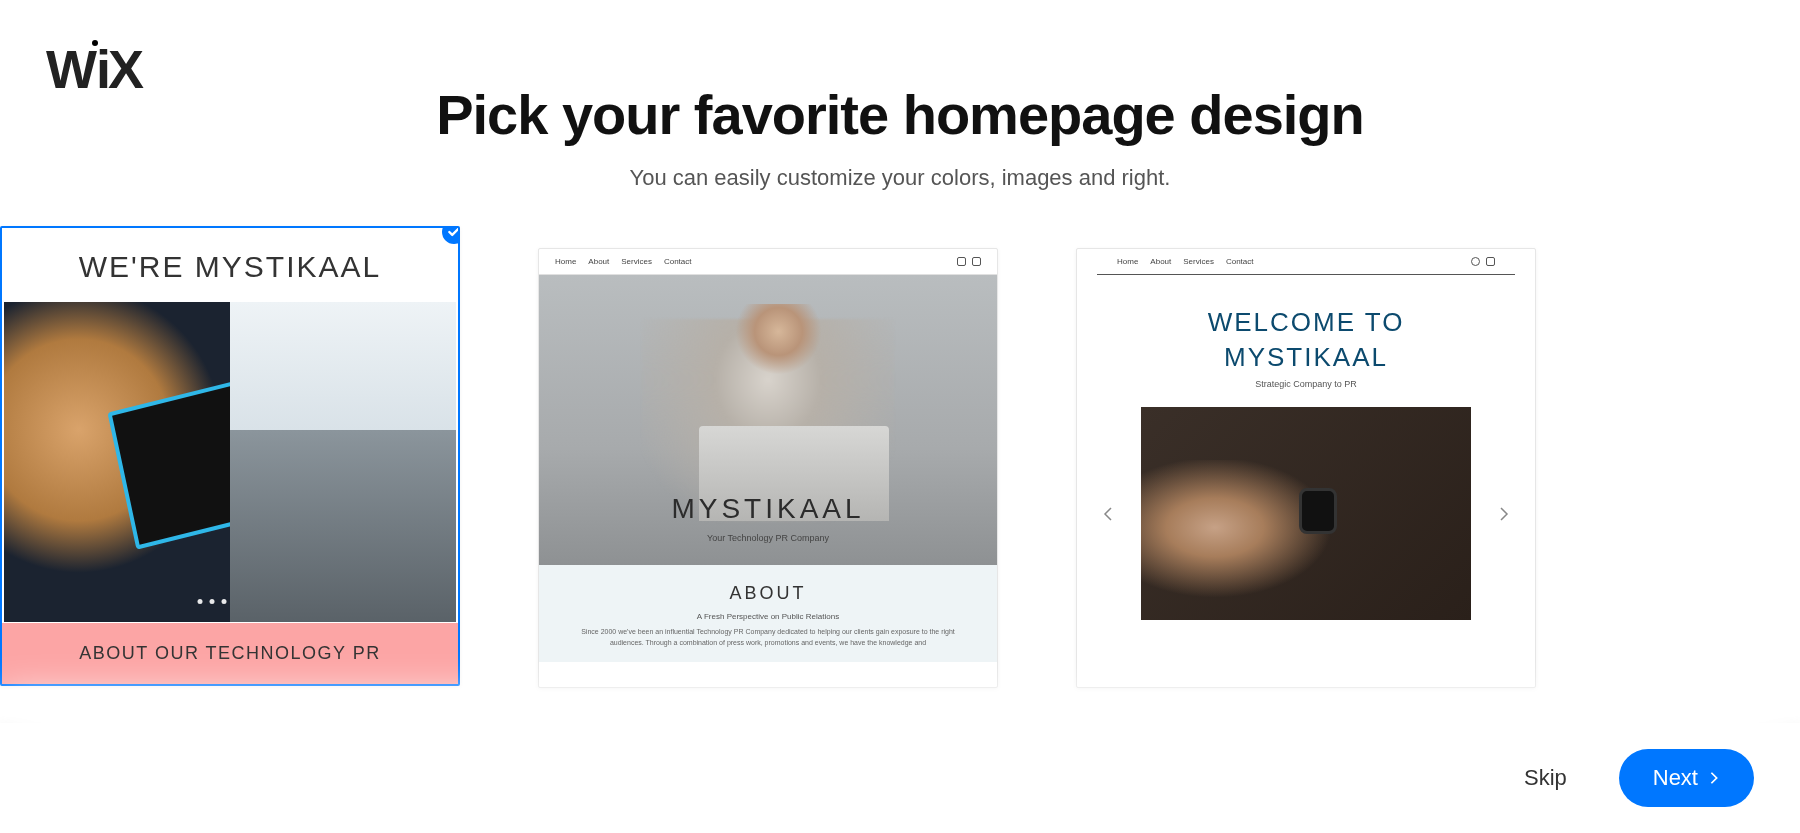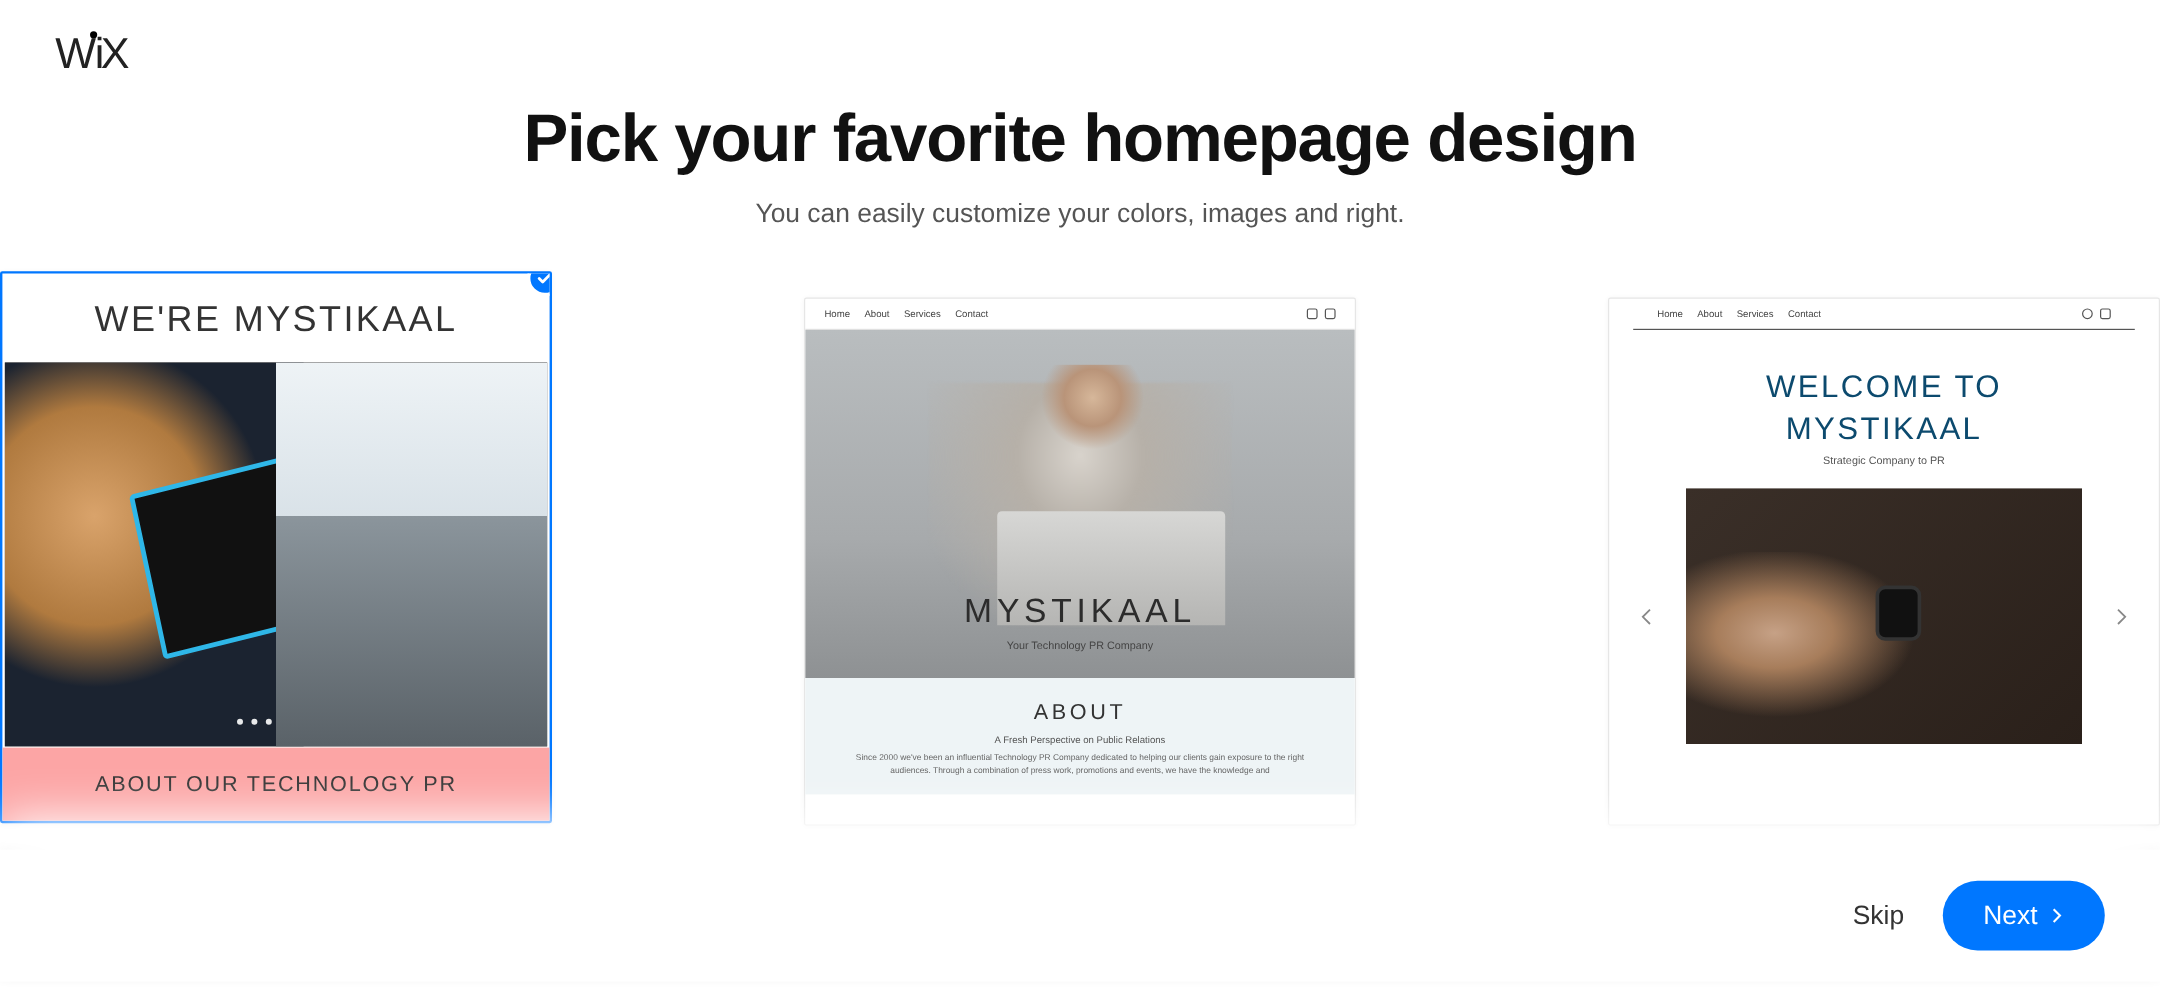--- a/index.html
+++ b/index.html
@@ -1,29 +1,29 @@
 <!DOCTYPE html>
 <html><head>
 <meta charset="utf-8">
 <style>
   * { box-sizing: border-box; margin: 0; padding: 0; }
   html, body { width: 100%; height: 100%; font-family: "Helvetica Neue", Arial, sans-serif; background: #fff; color: #222; overflow: hidden; }
   .page { width: 1800px; height: 833px; position: relative; background: #fff; }
 
   
-  .logo { position: absolute; top: 24px; left: 46px; font-size: 36px; font-weight: 400; letter-spacing: -3px; }
+  .logo { position: absolute; top: 38px; left: 46px; font-size: 54px; font-weight: 700; letter-spacing: -3px; }
   .logo .dot { display:inline-block; width:6px; height:6px; background:#000; border-radius:50%; vertical-align: top; margin: 2px -2px 0 -2px; }
 
   
   .heading { position:absolute; top:82px; left:0; width:100%; text-align:center; }
   .heading h1 { font-size: 56px; font-weight: 700; letter-spacing: -1px; color:#111; }
   .heading p  { margin-top: 18px; font-size: 22px; color:#555; }
 
   
-  .cards { position:absolute; top: 248px; left:0; width:100%; display:flex; justify-content:space-between; gap: 44px; }
+  .cards { position:absolute; top: 248px; left:0; width:100%; display:flex; justify-content:flex-start; gap: 78px; }
   .card { width: 460px; height: 440px; background:#fff; border:1px solid #e6e6e6; border-radius:2px; position:relative; overflow:hidden; box-shadow: 0 1px 4px rgba(0,0,0,0.05); }
 
   
   .card.selected { border: 2px solid #0077ff; }
   .check-badge { position:absolute; top:-2px; right:-2px; transform: translate(30%,-30%); width:30px; height:30px; background:#0077ff; border-radius:50%; border:3px solid #fff; display:flex; align-items:center; justify-content:center; z-index:5; }
   .check-badge svg { width:14px; height:14px; }
 
   
   .t1-title { text-align:center; font-size:30px; letter-spacing:2px; font-weight:400; color:#333; padding: 22px 0 18px 0; }
   .t1-hero { width: calc(100% - 4px); margin: 0 2px; height: 320px; position:relative; background: linear-gradient(135deg,#3a3a3a 0%, #2a2a2a 100%); overflow:hidden; }
@@ -61,21 +61,21 @@
   .t3-sub { text-align:center; font-size:9px; color:#555; margin-bottom: 18px; }
   .t3-hero-wrap { position:relative; padding: 0 64px; }
   .t3-hero { width:100%; height:213px; background: linear-gradient(135deg,#3a2f28 0%,#2a201a 100%); position:relative; }
   .t3-hand { position:absolute; left:0; top:25%; width:64%; height:70%; background: radial-gradient(ellipse at 35% 45%, #c6a186 0%, #a77d5b 25%, transparent 60%); }
   .t3-watch { position:absolute; left:48%; top:38%; width:38px; height:46px; background:#111; border-radius:8px; border:3px solid #333; }
   .carousel-arrow { position:absolute; top:50%; transform:translateY(-50%); width:22px; height:34px; display:flex; align-items:center; justify-content:center; font-size:18px; color:#888; cursor:pointer; }
   .carousel-arrow.left { left:20px; }
   .carousel-arrow.right { right:20px; }
 
   
-  .bottom-bar { position:absolute; left:0; bottom:15px; width:100%; height:110px; background:#fff; box-shadow: 0 -26px 40px rgba(255,255,255,1), 0 -1px 8px rgba(0,0,0,0.06); display:flex; justify-content:flex-end; align-items:center; padding-right: 46px; gap: 32px; }
+  .bottom-bar { position:absolute; left:0; bottom:0; width:100%; height:110px; background:#fff; box-shadow: 0 -26px 40px rgba(255,255,255,1), 0 -1px 8px rgba(0,0,0,0.06); display:flex; justify-content:flex-end; align-items:center; padding-right: 46px; gap: 52px; }
   .skip { font-size:22px; color:#333; cursor:pointer; }
   .next-btn { background:#0077ff; color:#fff; font-size:22px; padding: 16px 34px; border-radius: 40px; display:flex; align-items:center; gap:10px; cursor:pointer; }
   .next-btn svg { width:12px; height:14px; }
 </style>
 </head>
 <body>
 
 <div class="page">
 
   <div class="logo">

